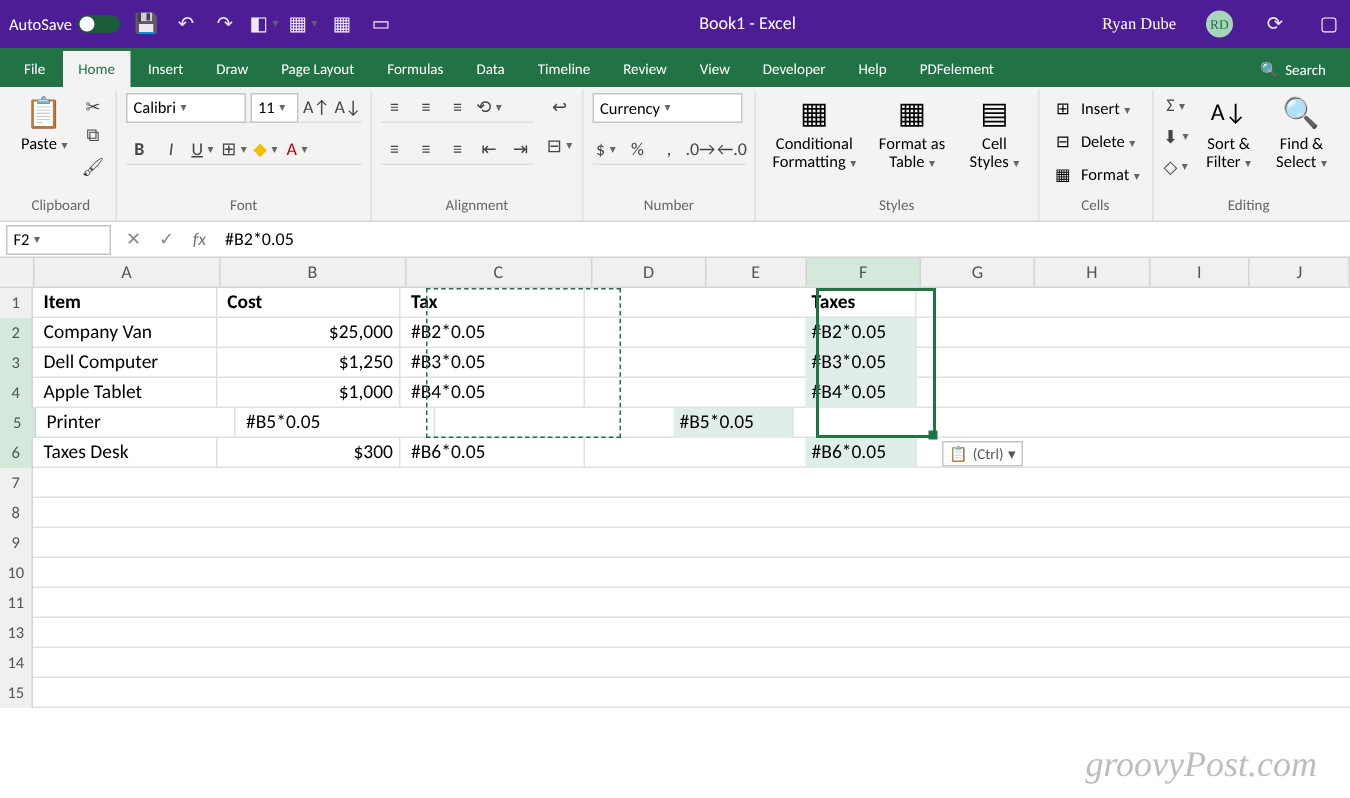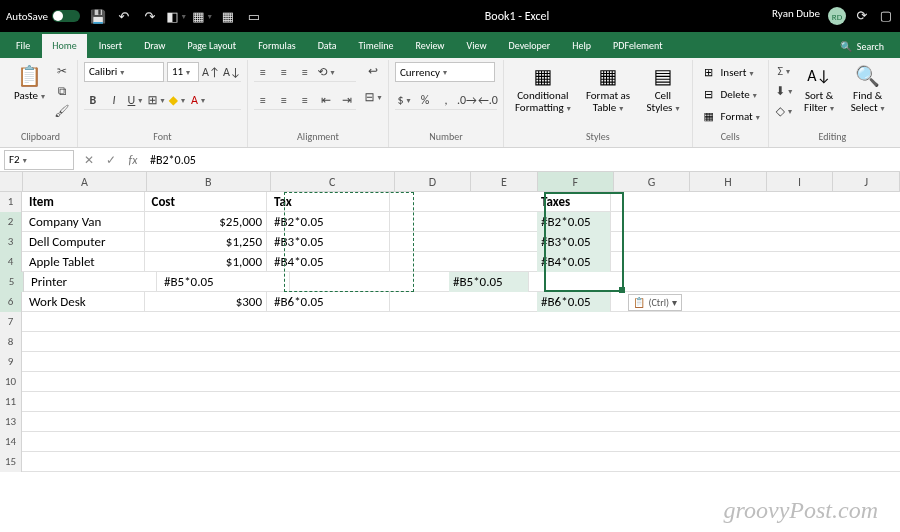--- a/index.html
+++ b/index.html
@@ -1,26 +1,26 @@
 <!DOCTYPE html>
 <html><head>
 <meta charset="utf-8">
 <style>
 * { box-sizing: border-box; margin: 0; padding: 0; }
 body { font-family: "Segoe UI", Calibri, sans-serif; font-size: 12px; background: #fff; width: 900px; height: 532px; overflow: hidden; position: relative; }
 
 
-.titlebar { background: #000000; height: 28px; display: flex; align-items: center; color: #fff; padding: 16px 6px; }
+.titlebar { background: #4c1d95; height: 28px; display: flex; align-items: center; color: #fff; padding: 16px 6px; }
 .autosave { display: flex; align-items: center; gap: 4px; font-size: 11px; }
 .toggle { width: 28px; height: 12px; background: #1a5c38; border-radius: 7px; position: relative; }
 .toggle::after { content: ""; width: 10px; height: 10px; background: #fff; border-radius: 50%; position: absolute; top: 1px; left: 1px; }
 .qat { display: flex; gap: 10px; margin-left: 10px; align-items: center; }
 .qat-icon { width: 16px; height: 16px; display:flex; align-items:center; justify-content:center; opacity: .9; font-size: 13px; }
 .title { flex: 1; text-align: center; font-size: 12px; }
-.user { display: flex; align-items: flex-start; gap: 8px; font-size: 11px; }
+.user { display: flex; align-items: center; gap: 20px; font-size: 11px; font-family: Liberation Serif, serif; }
 .avatar { width: 18px; height: 18px; border-radius: 50%; background: #a7d5bb; color:#217346; font-size:9px; display:flex; align-items:center; justify-content:center; }
 
 
 .ribbon-tabs { background: #217346; height: 26px; display: flex; align-items: flex-end; padding: 0 6px; color: #fff; font-size: 10px; gap: 2px; }
 .tab { padding: 5px 10px 6px; cursor: pointer; }
 .tab.active { background: #f3f3f3; color: #217346; }
 .search-tab { margin-left: auto; display:flex; align-items:center; gap:4px; padding:5px 10px; }
 
 
 .ribbon { background: #f3f3f3; height: 90px; border-bottom: 1px solid #d4d4d4; display: flex; padding: 2px 4px 0; }
@@ -350,21 +350,21 @@
     <div class="cell cD"></div>
     <div class="cell cE"></div>
     <div class="cell cF fill-sel">#B5*0.05</div>
     <div class="cell cG"></div>
     <div class="cell cH"></div>
     <div class="cell cI"></div>
     <div class="cell cJ"></div>
   </div>
   <div class="row">
     <div class="rownum sel">6</div>
-    <div class="cell cA">Work Desk</div>
+    <div class="cell cA">Taxes Desk</div>
     <div class="cell cB right">$300</div>
     <div class="cell cC">#B6*0.05</div>
     <div class="cell cD"></div>
     <div class="cell cE"></div>
     <div class="cell cF fill-sel">#B6*0.05</div>
     <div class="cell cG"></div>
     <div class="cell cH"></div>
     <div class="cell cI"></div>
     <div class="cell cJ"></div>
   </div>

